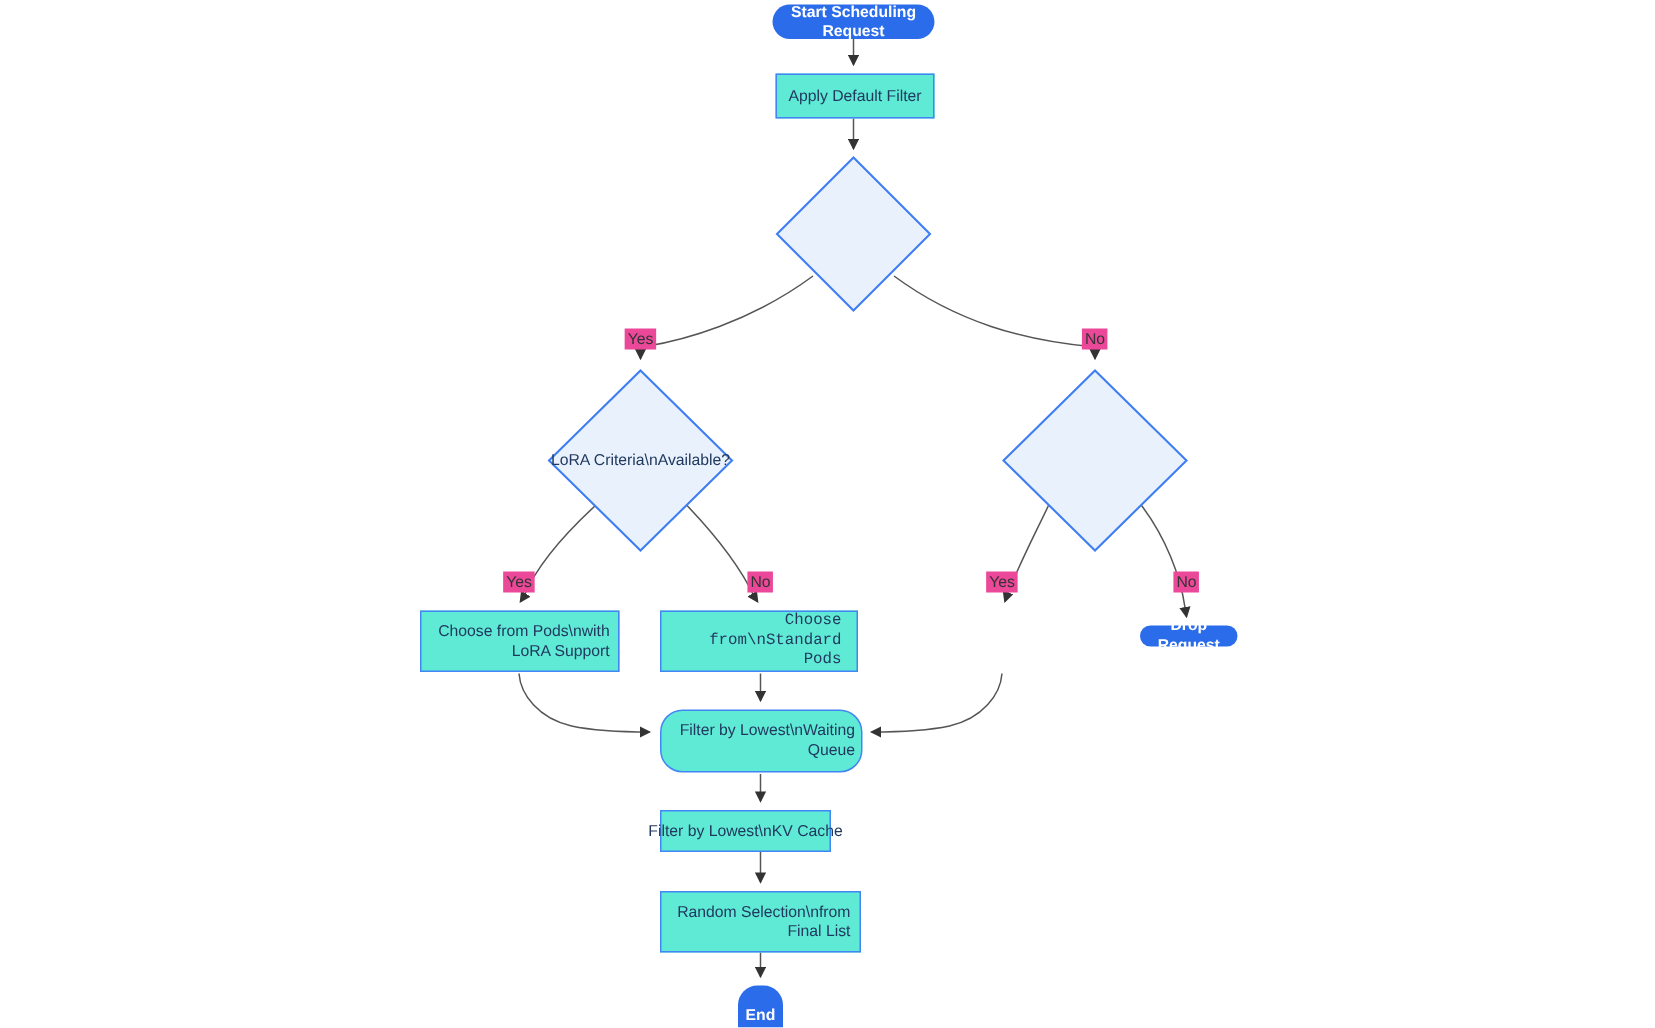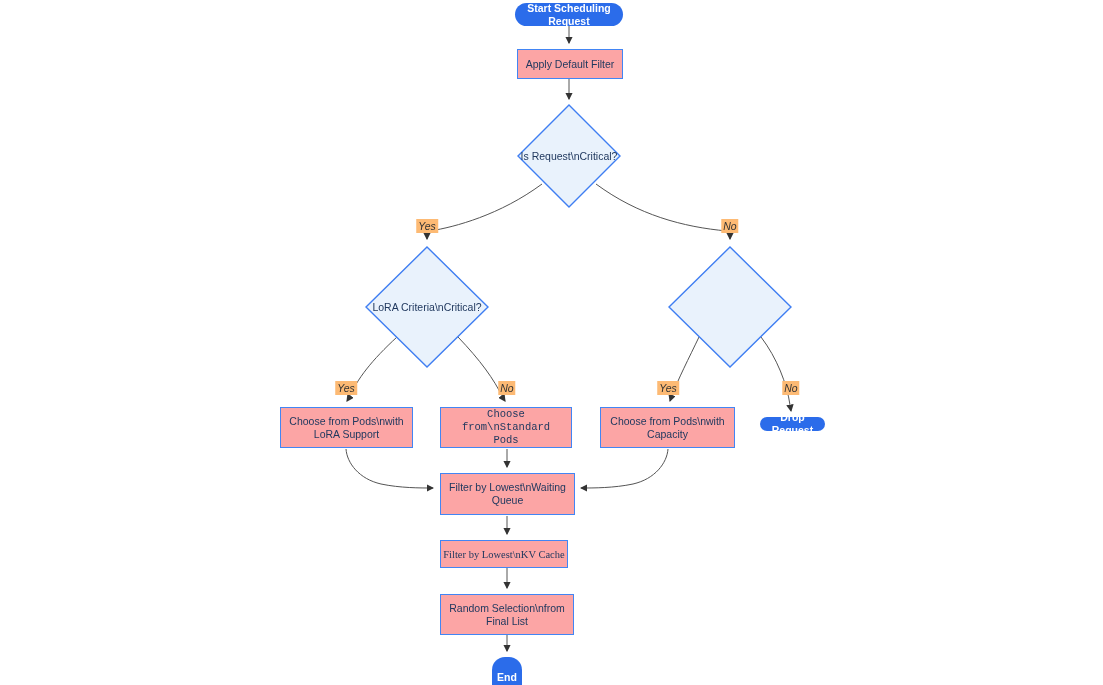--- a/index.html
+++ b/index.html
@@ -7,46 +7,46 @@
     position:relative;width:1103px;height:685px;
     font-family:"Liberation Sans", sans-serif;
     color:#21395f;overflow:hidden;background:#ffffff;
   }
   svg.layer{position:absolute;left:0;top:0;width:1103px;height:685px;}
   .edge{stroke:#555555;stroke-width:1;fill:none;}
   .diamond{fill:#e9f2fc;stroke:#3f7ef2;stroke-width:1.4;}
 
   .node{position:absolute;display:flex;align-items:center;justify-content:center;
         text-align:center;font-size:10.5px;line-height:13px;box-sizing:border-box;}
-  .rect{background:#fca5a5;border:1.4px solid #4285f4;}
+  .rect{background:#5eead4;border:1.4px solid #4285f4;text-align:right;}
   .pill{background:#2b6cea;color:#ffffff;font-weight:bold;border-radius:12px;}
   .dtext{position:absolute;display:flex;align-items:center;justify-content:center;
          text-align:center;font-size:10.5px;white-space:nowrap;}
 
   
   .n-start{left:515px;top:3px;width:108px;height:23px;}
   .n-apply{left:517px;top:49px;width:106px;height:30px;}
   .t-critical{left:509px;top:143px;width:120px;height:26px;}
   .t-lora{left:367px;top:294px;width:120px;height:26px;}
   .t-capacity{left:670px;top:294px;width:120px;height:26px;}
   .n-chlora{left:280px;top:407px;width:133px;height:41px;}
   .n-chstd{left:440px;top:407px;width:132px;height:41px;font-family:Liberation Mono, monospace;}
   .n-chcap{left:600px;top:407px;width:135px;height:41px;}
   .n-drop{left:760px;top:417px;width:65px;height:14px;}
-  .n-fwait{left:440px;top:473px;width:135px;height:42px;}
-  .n-fkv{left:440px;top:540px;width:128px;height:28px;font-family:Liberation Serif, serif;}
+  .n-fwait{left:440px;top:473px;width:135px;height:42px;border-radius:15px;}
+  .n-fkv{left:440px;top:540px;width:114px;height:28px;}
   .n-rand{left:440px;top:594px;width:134px;height:41px;}
   .n-end{left:492px;top:657px;width:30px;height:41px;border-radius:13px;}
 
   .w120{max-width:120px;} .w110{max-width:110px;} .w125{max-width:125px;}
   .nowrap{white-space:nowrap;}
 
   .elabel{position:absolute;transform:translate(-50%,-50%);
-          background:#fdba74;color:#333333;font-size:10.5px;
-          padding:0 2px;line-height:14px;font-style:italic;}
+          background:#ec4899;color:#333333;font-size:10.5px;
+          padding:0 2px;line-height:14px;}
   .l-cy{left:427px;top:226px;} .l-cn{left:730px;top:226px;}
   .l-ly{left:346px;top:388px;} .l-ln{left:507px;top:388px;}
   .l-py{left:668px;top:388px;} .l-pn{left:791px;top:388px;}
 </style>
 </head>
 <body>
 
 <div class="canvas">
 
   <svg class="layer" viewBox="0 0 1103 685">
@@ -77,40 +77,34 @@
   </svg>
 
   <div class="node pill n-start">
     <span>Start Scheduling Request</span>
   </div>
 
   <div class="node rect n-apply">
     <span class="nowrap">Apply Default Filter</span>
   </div>
 
-  <div class="dtext t-critical">
-    <span>Is Request\nCritical?</span>
-  </div>
 
   <div class="dtext t-lora">
-    <span>LoRA Criteria\nCritical?</span>
+    <span>LoRA Criteria\nAvailable?</span>
   </div>
 
 
   <div class="node rect n-chlora">
     <span class="w120">Choose from Pods\nwith LoRA Support</span>
   </div>
 
   <div class="node rect n-chstd">
     <span class="w110">Choose from\nStandard Pods</span>
   </div>
 
-  <div class="node rect n-chcap">
-    <span class="w120">Choose from Pods\nwith Capacity</span>
-  </div>
 
   <div class="node pill n-drop">
     <span>Drop Request</span>
   </div>
 
   <div class="node rect n-fwait">
     <span class="w125">Filter by Lowest\nWaiting Queue</span>
   </div>
 
   <div class="node rect n-fkv">

